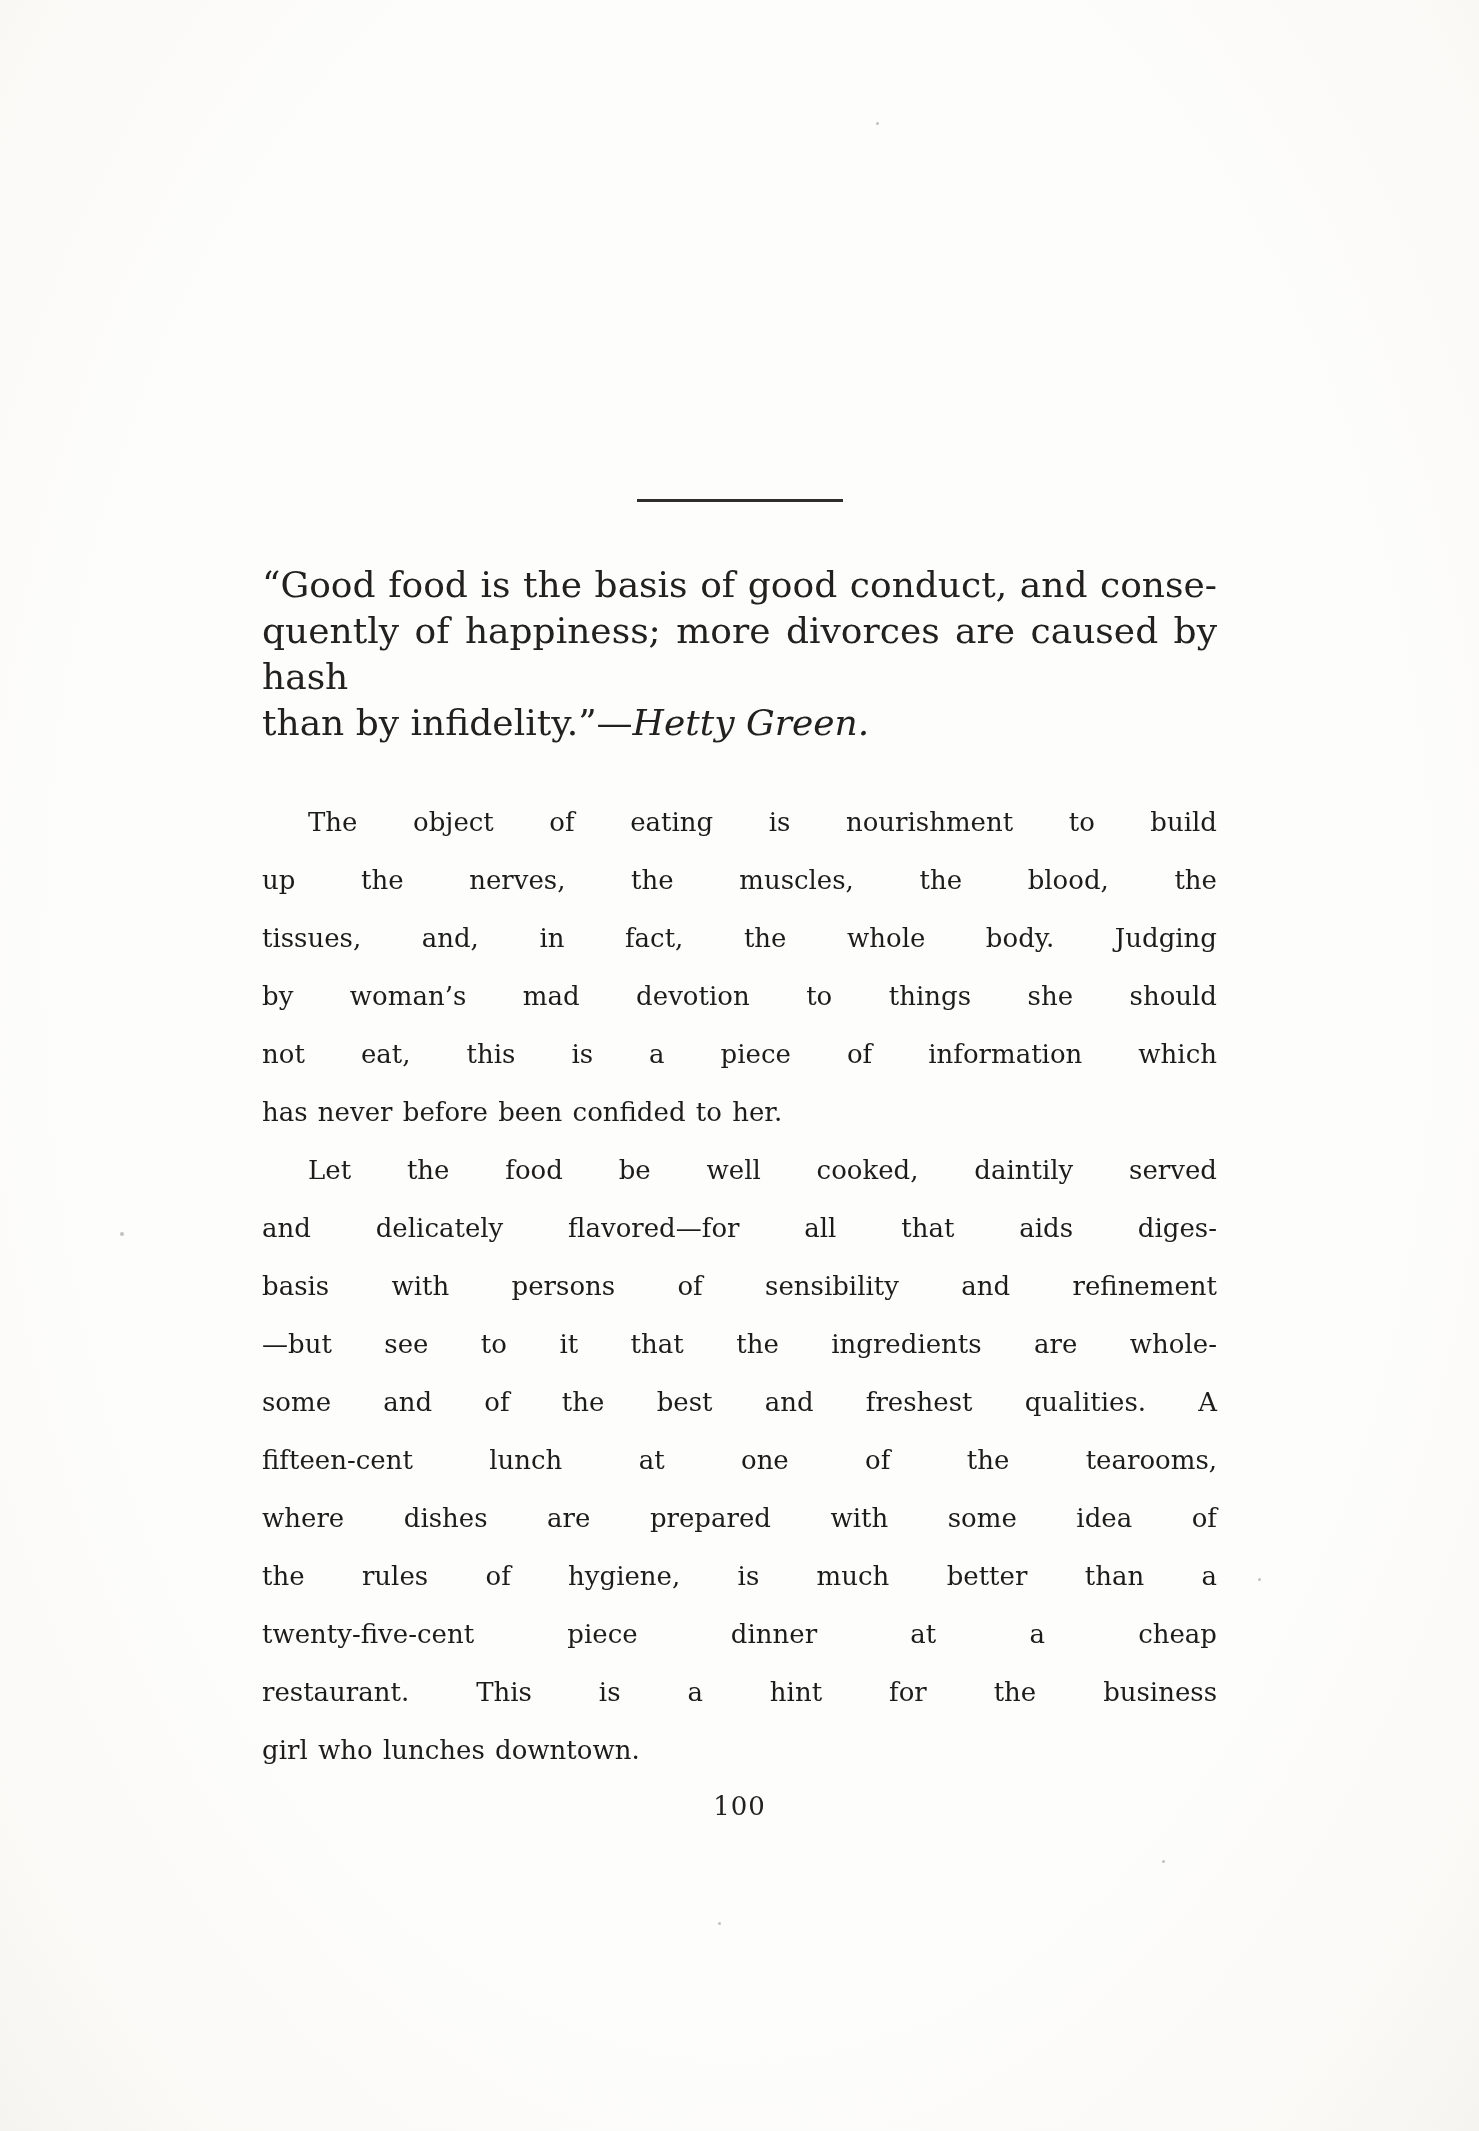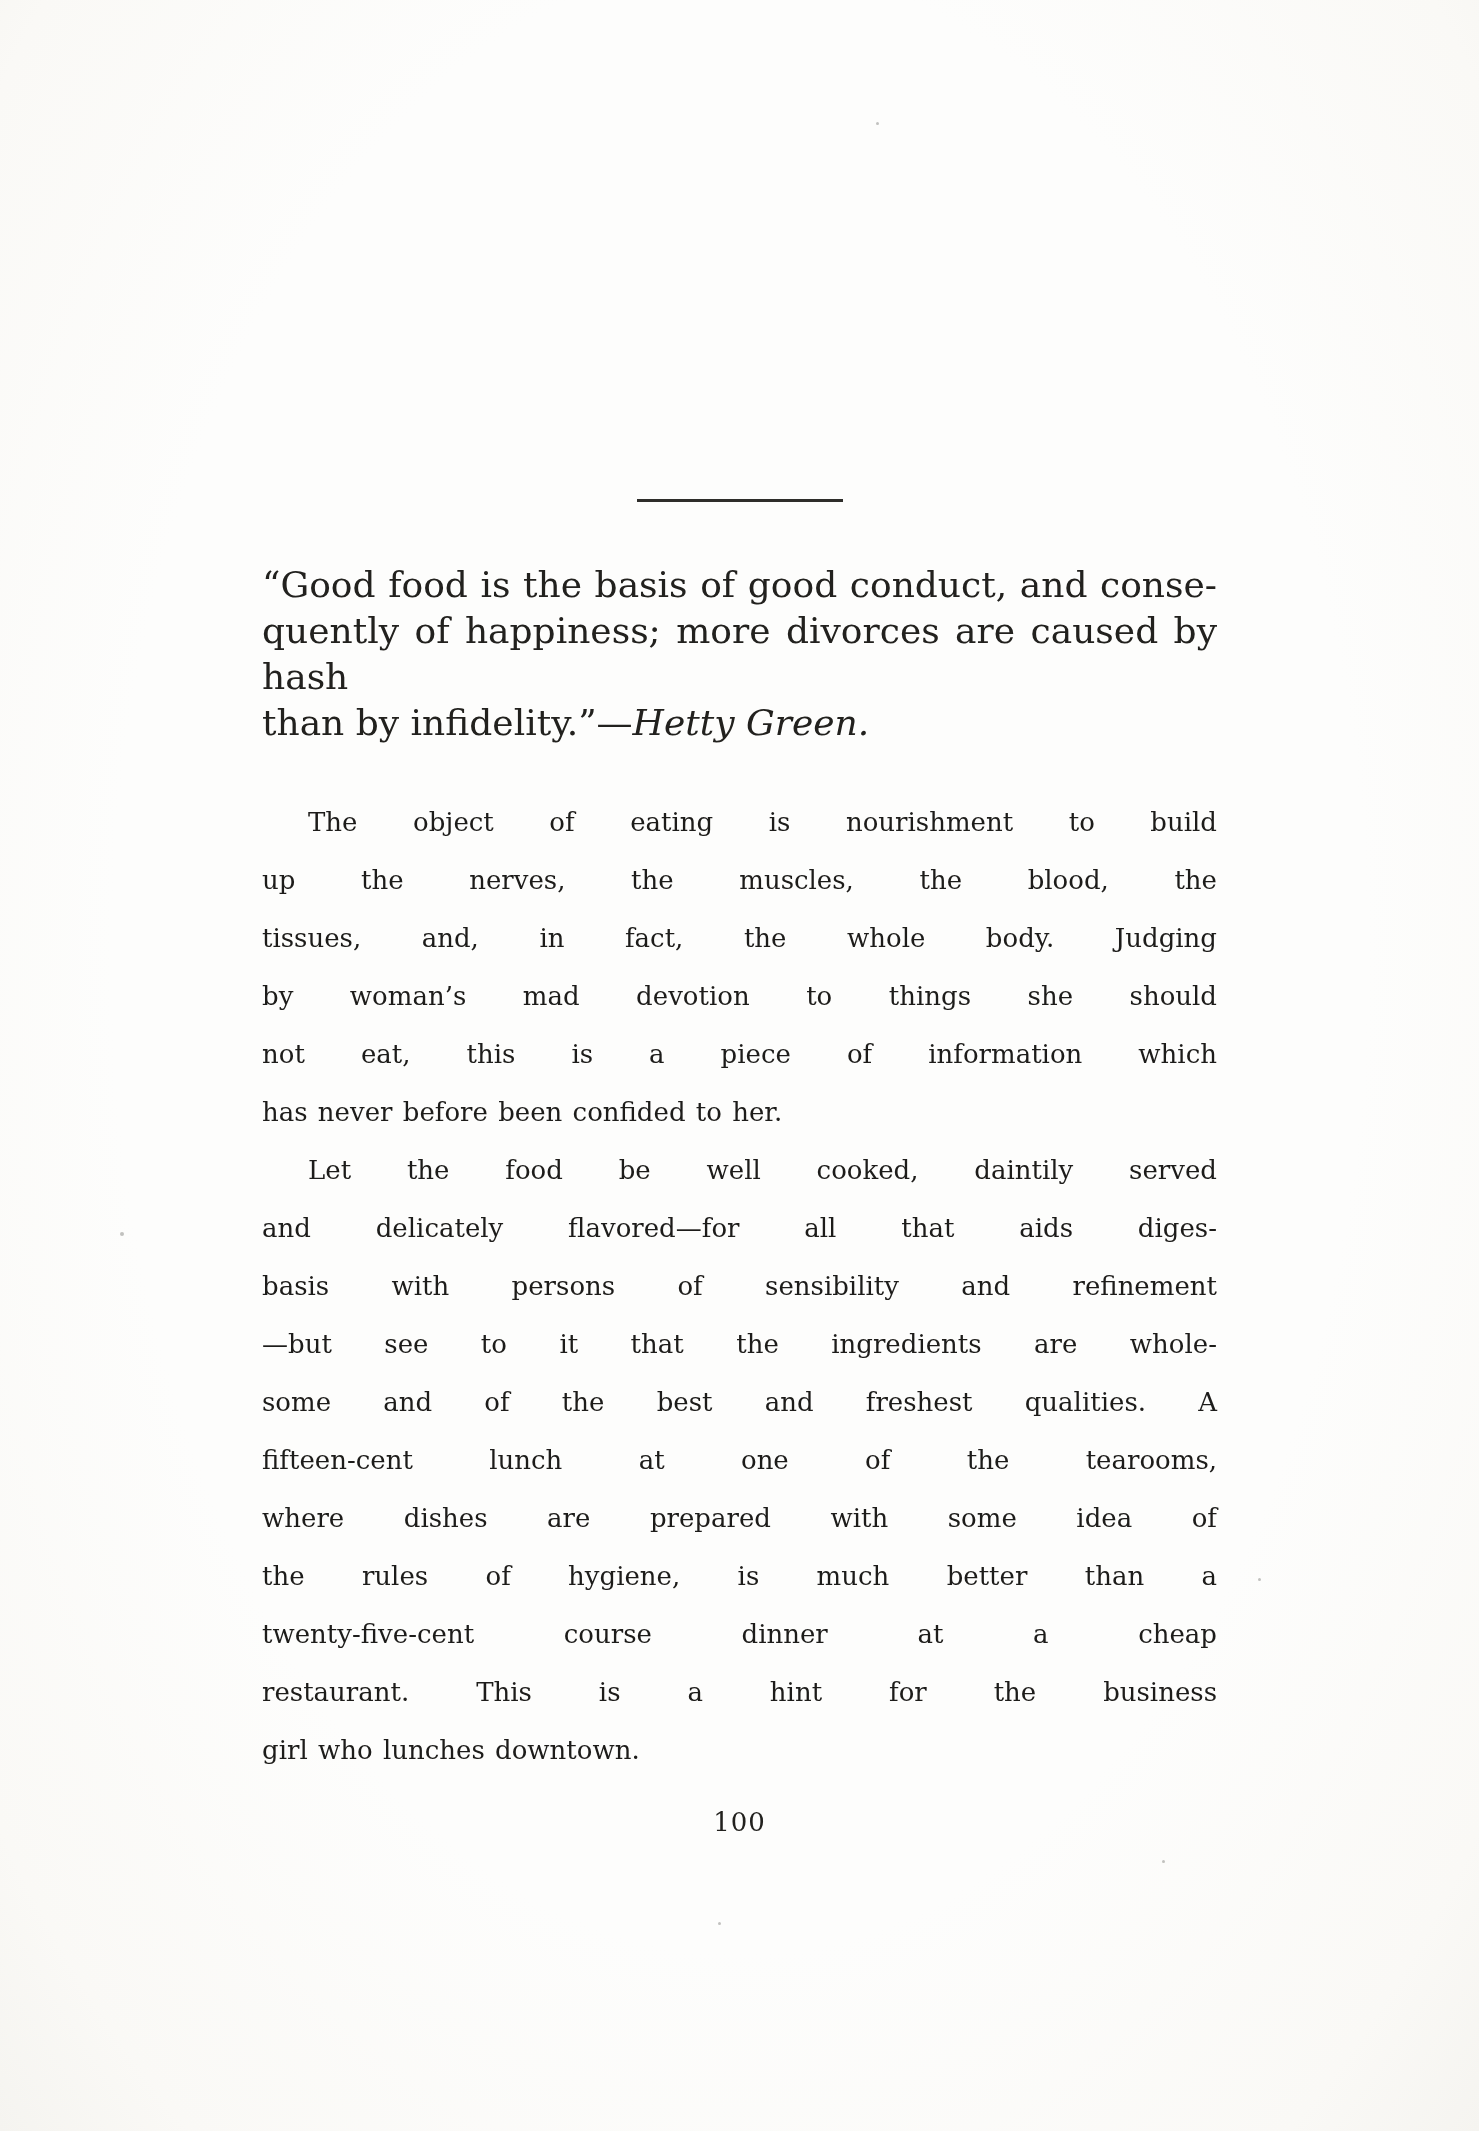--- a/index.html
+++ b/index.html
@@ -52,21 +52,21 @@
   }
   .line { white-space: normal; }
   .jl {
     text-align: justify;
     text-align-last: justify;
   }
   .last { text-align: left; }
   .indent { padding-left: 46px; }
   .ital { font-style: italic; text-align: center; }
   .pnum {
-    margin-top: 28px;
+    margin-top: 12px;
     font-size: 26px;
     letter-spacing: 1px;
     text-align: center;
     color: #22211e;
   }
   .speck {
     position: absolute;
     border-radius: 50%;
     background: rgba(40, 38, 34, 0.28);
   }
@@ -111,21 +111,21 @@
 
       <div>
         <div class="line jl indent">Let the food be well cooked, daintily served</div>
         <div class="line jl">and delicately flavored—for all that aids diges-</div>
         <div class="line jl">basis with persons of sensibility and refinement</div>
         <div class="line jl">—but see to it that the ingredients are whole-</div>
         <div class="line jl">some and of the best and freshest qualities.  A</div>
         <div class="line jl">fifteen-cent lunch at one of the tearooms,</div>
         <div class="line jl">where dishes are prepared with some idea of</div>
         <div class="line jl">the rules of hygiene, is much better than a</div>
-        <div class="line jl">twenty-five-cent course dinner at a cheap</div>
+        <div class="line jl">twenty-five-cent piece dinner at a cheap</div>
         <div class="line jl">restaurant.  This is a hint for the business</div>
         <div class="line last">girl who lunches downtown.</div>
       </div>
 
     </div>
 
     <div class="pnum">100</div>
 
   </div>
 </div>

